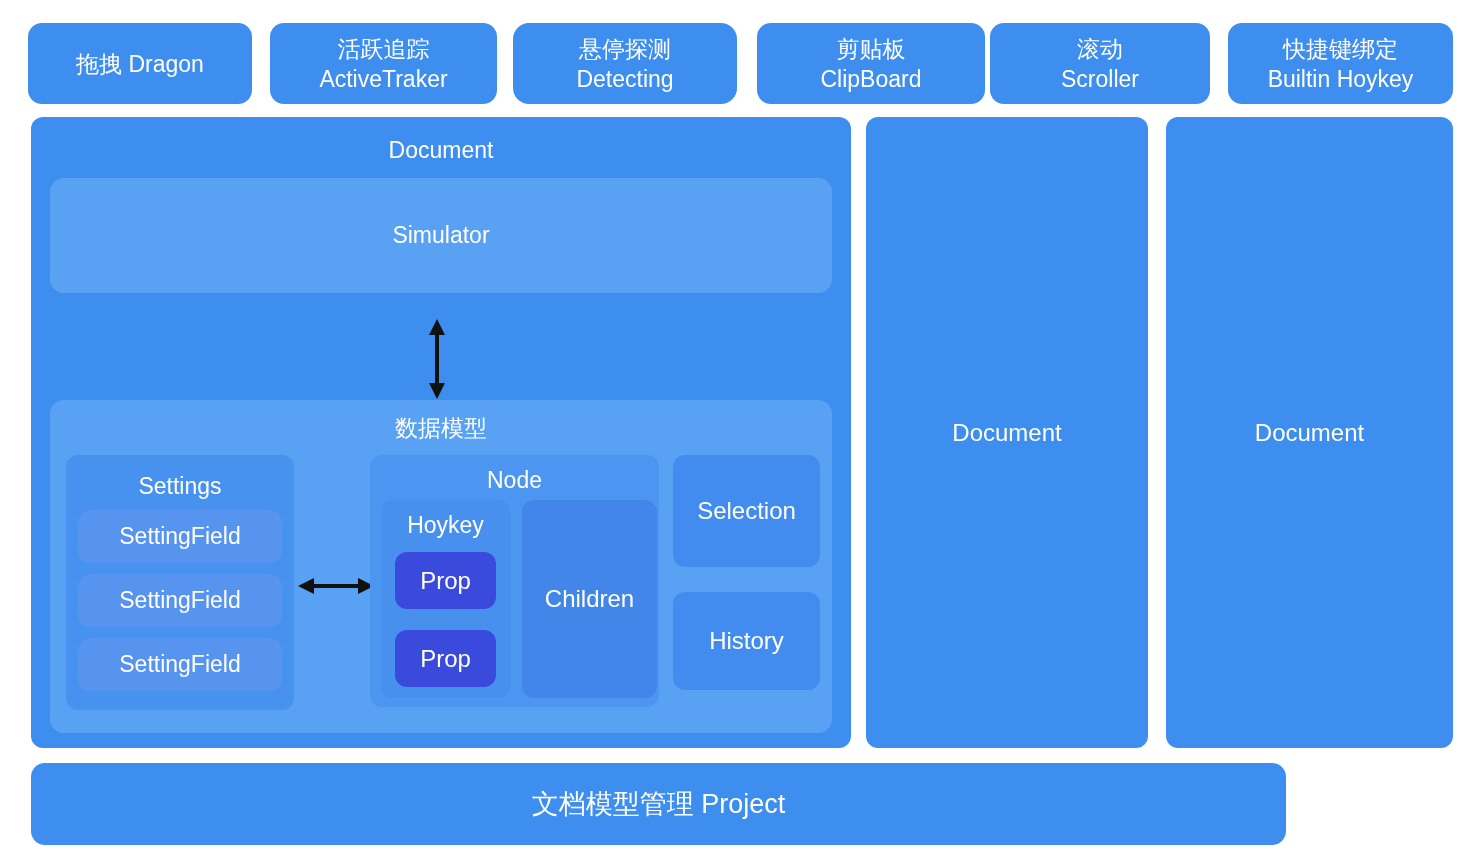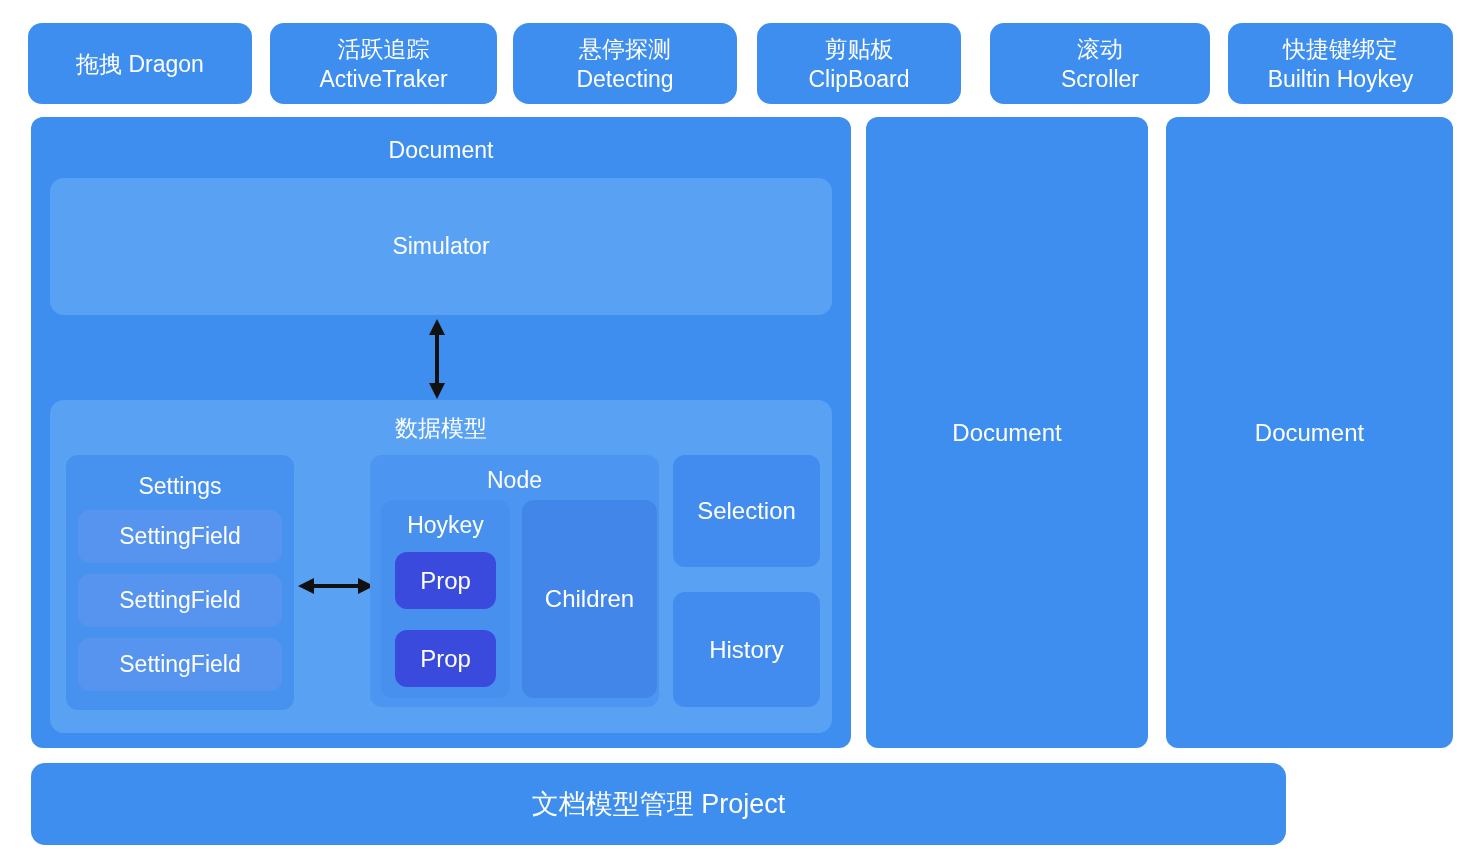--- a/index.html
+++ b/index.html
@@ -43,38 +43,38 @@
     <span>拖拽 Dragon</span>
   </div>
   <div class="box blue-main top-module" style="left:270px;width:227px;">
     <span>活跃追踪</span>
     <span>ActiveTraker</span>
   </div>
   <div class="box blue-main top-module" style="left:513px;width:224px;border-radius:16px;">
     <span>悬停探测</span>
     <span>Detecting</span>
   </div>
-  <div class="box blue-main top-module" style="left:757px;width:204px;">
+  <div class="box blue-main top-module" style="left:757px;width:228px;">
     <span>剪贴板</span>
     <span>ClipBoard</span>
   </div>
   <div class="box blue-main top-module" style="left:990px;width:220px;">
     <span>滚动</span>
     <span>Scroller</span>
   </div>
   <div class="box blue-main top-module" style="left:1228px;width:225px;">
     <span>快捷键绑定</span>
     <span>Builtin Hoykey</span>
   </div>
 
   <div class="box blue-main r16" style="left:31px;top:117px;width:820px;height:631px;">
 
     <div class="panel-title" style="top:20px;">Document</div>
 
-    <div class="box blue-light r14" style="left:19px;top:61px;width:782px;height:137px;">
+    <div class="box blue-light r14" style="left:19px;top:61px;width:782px;height:115px;">
       <span class="small-label">Simulator</span>
     </div>
 
     <svg class="arrow" style="left:392px;top:202px;" width="28" height="80" viewBox="0 0 28 80">
       <line x1="14" y1="12" x2="14" y2="68" stroke="#111111" stroke-width="4"></line>
       <polygon points="14,0 6,16 22,16" fill="#111111"></polygon>
       <polygon points="14,80 6,64 22,64" fill="#111111"></polygon>
     </svg>
 
     <div class="box blue-light r14" style="left:19px;top:283px;width:782px;height:333px;">
@@ -115,21 +115,21 @@
 
         <div class="box blue-children r12 center-label" style="left:152px;top:45px;width:135px;height:198px;">
           <span>Children</span>
         </div>
       </div>
 
       <div class="box blue-side r12 center-label" style="left:623px;top:55px;width:147px;height:112px;">
         <span>Selection</span>
       </div>
 
-      <div class="box blue-side r12 center-label" style="left:623px;top:192px;width:147px;height:115px;">
+      <div class="box blue-side r12 center-label" style="left:623px;top:192px;width:147px;height:98px;">
         <span>History</span>
       </div>
     </div>
   </div>
 
   <div class="box blue-main r16 center-label" style="left:866px;top:117px;width:282px;height:631px;">
     <span>Document</span>
   </div>
 
   <div class="box blue-main r16 center-label" style="left:1166px;top:117px;width:287px;height:631px;">

